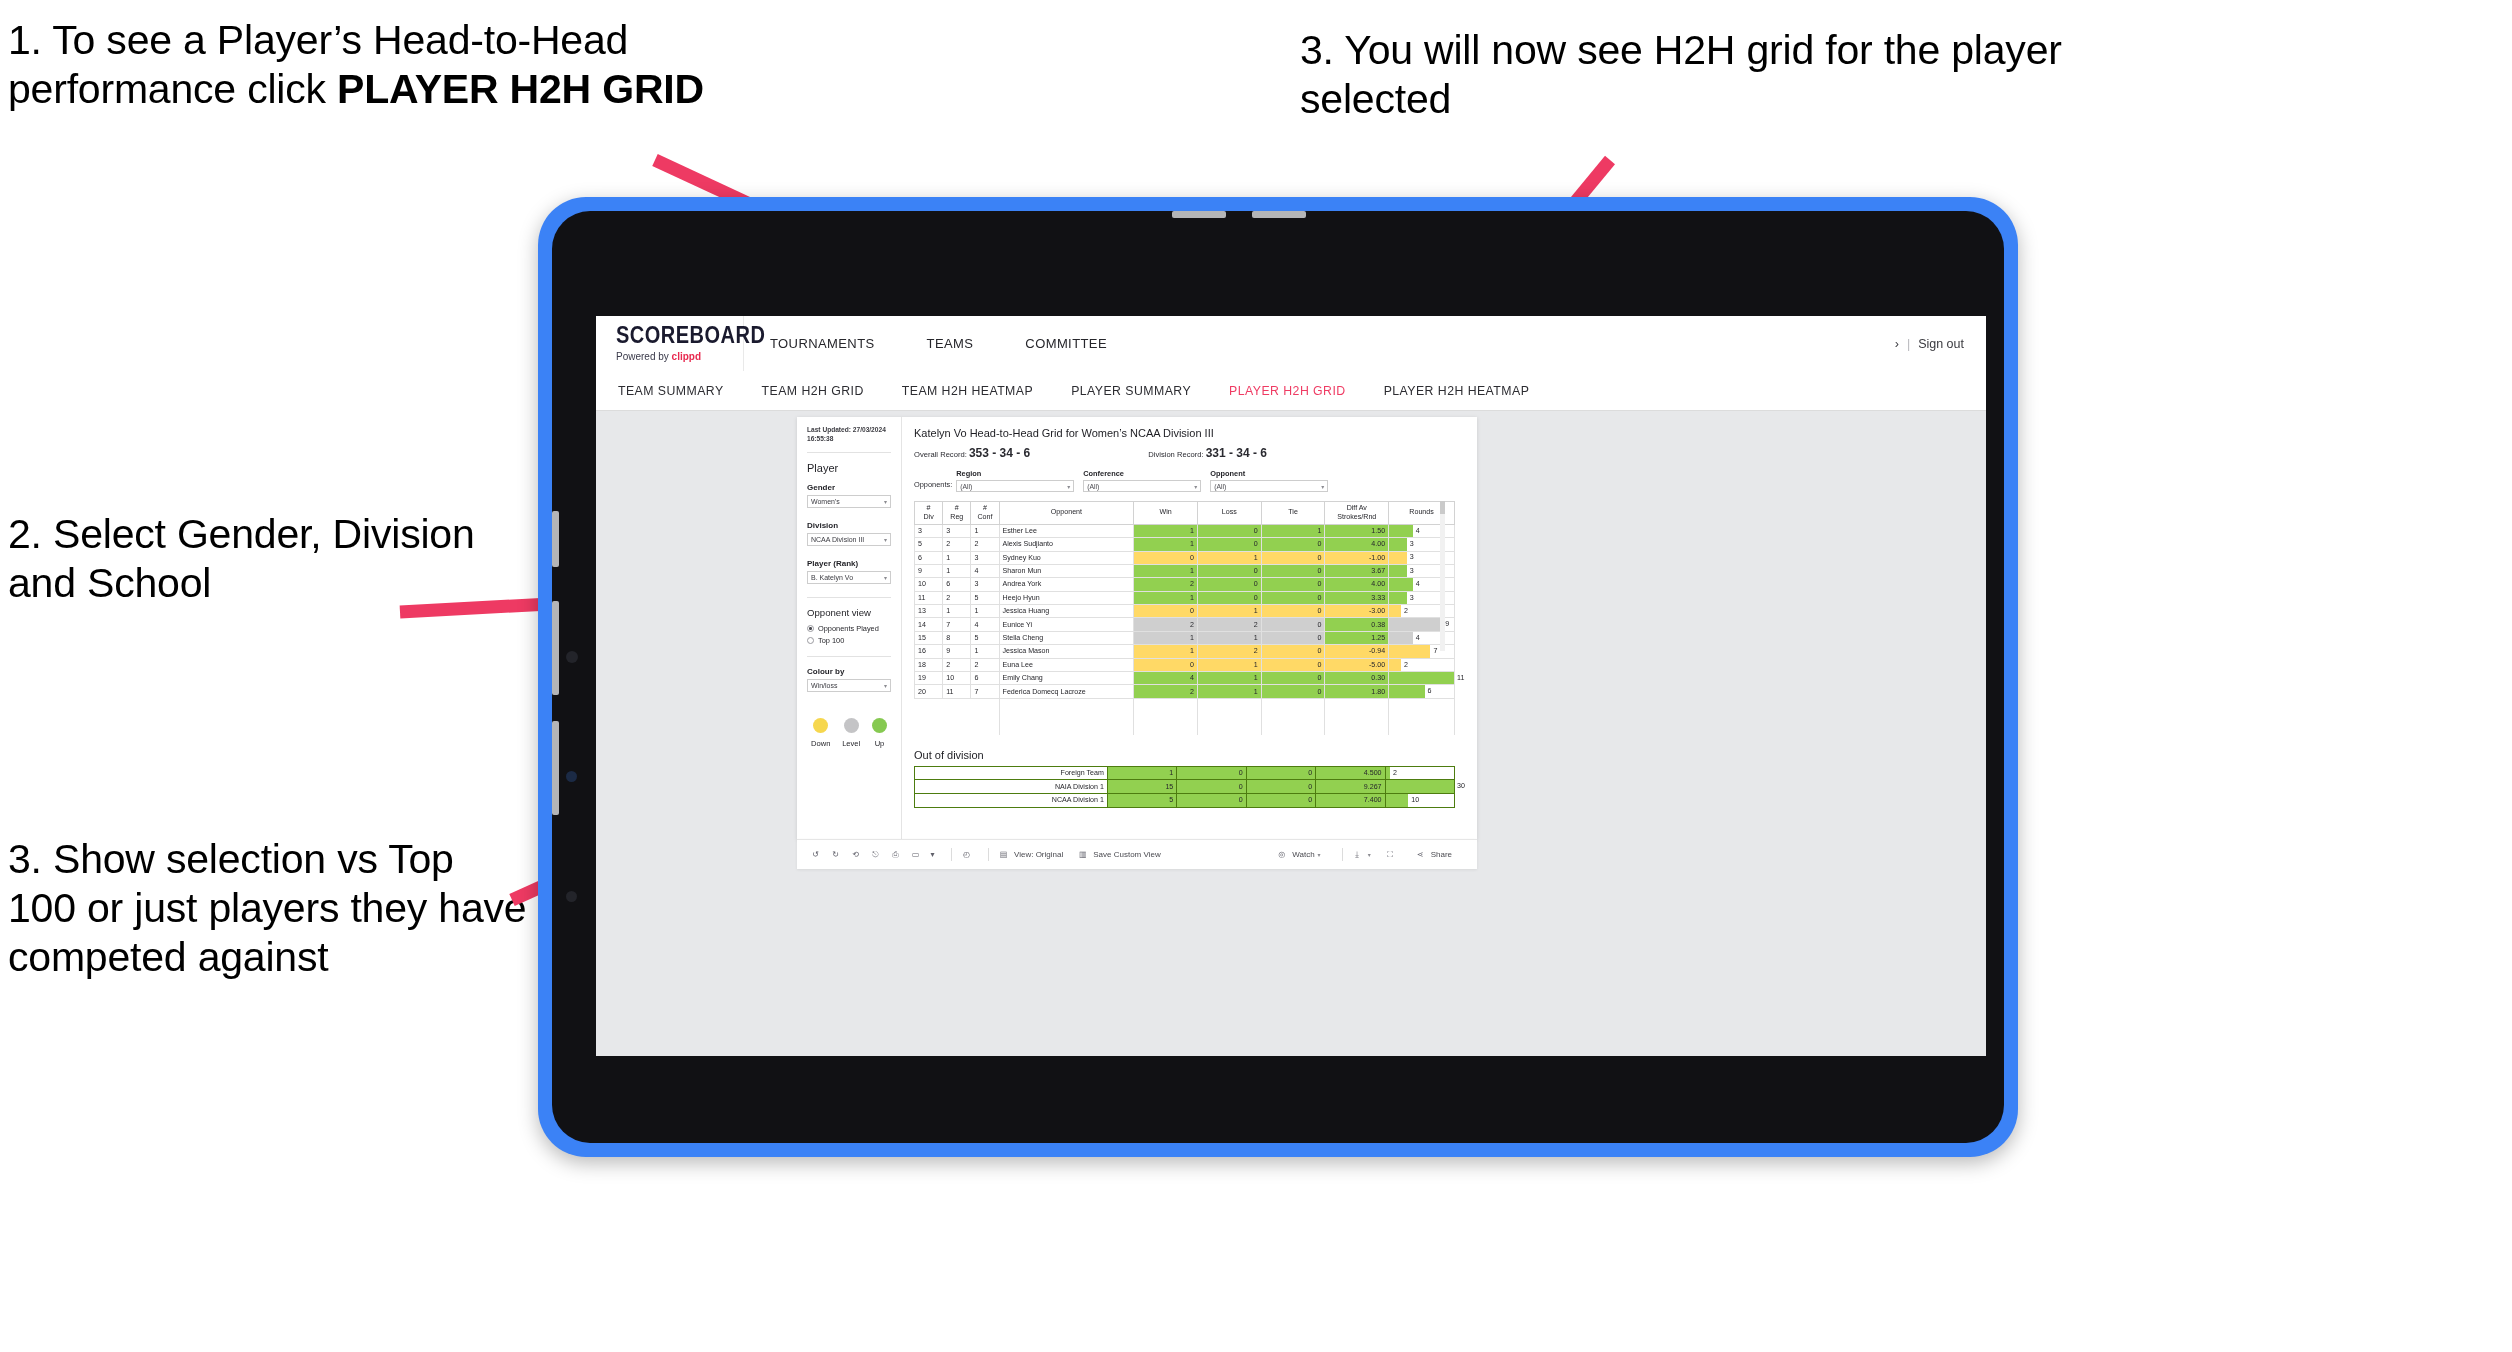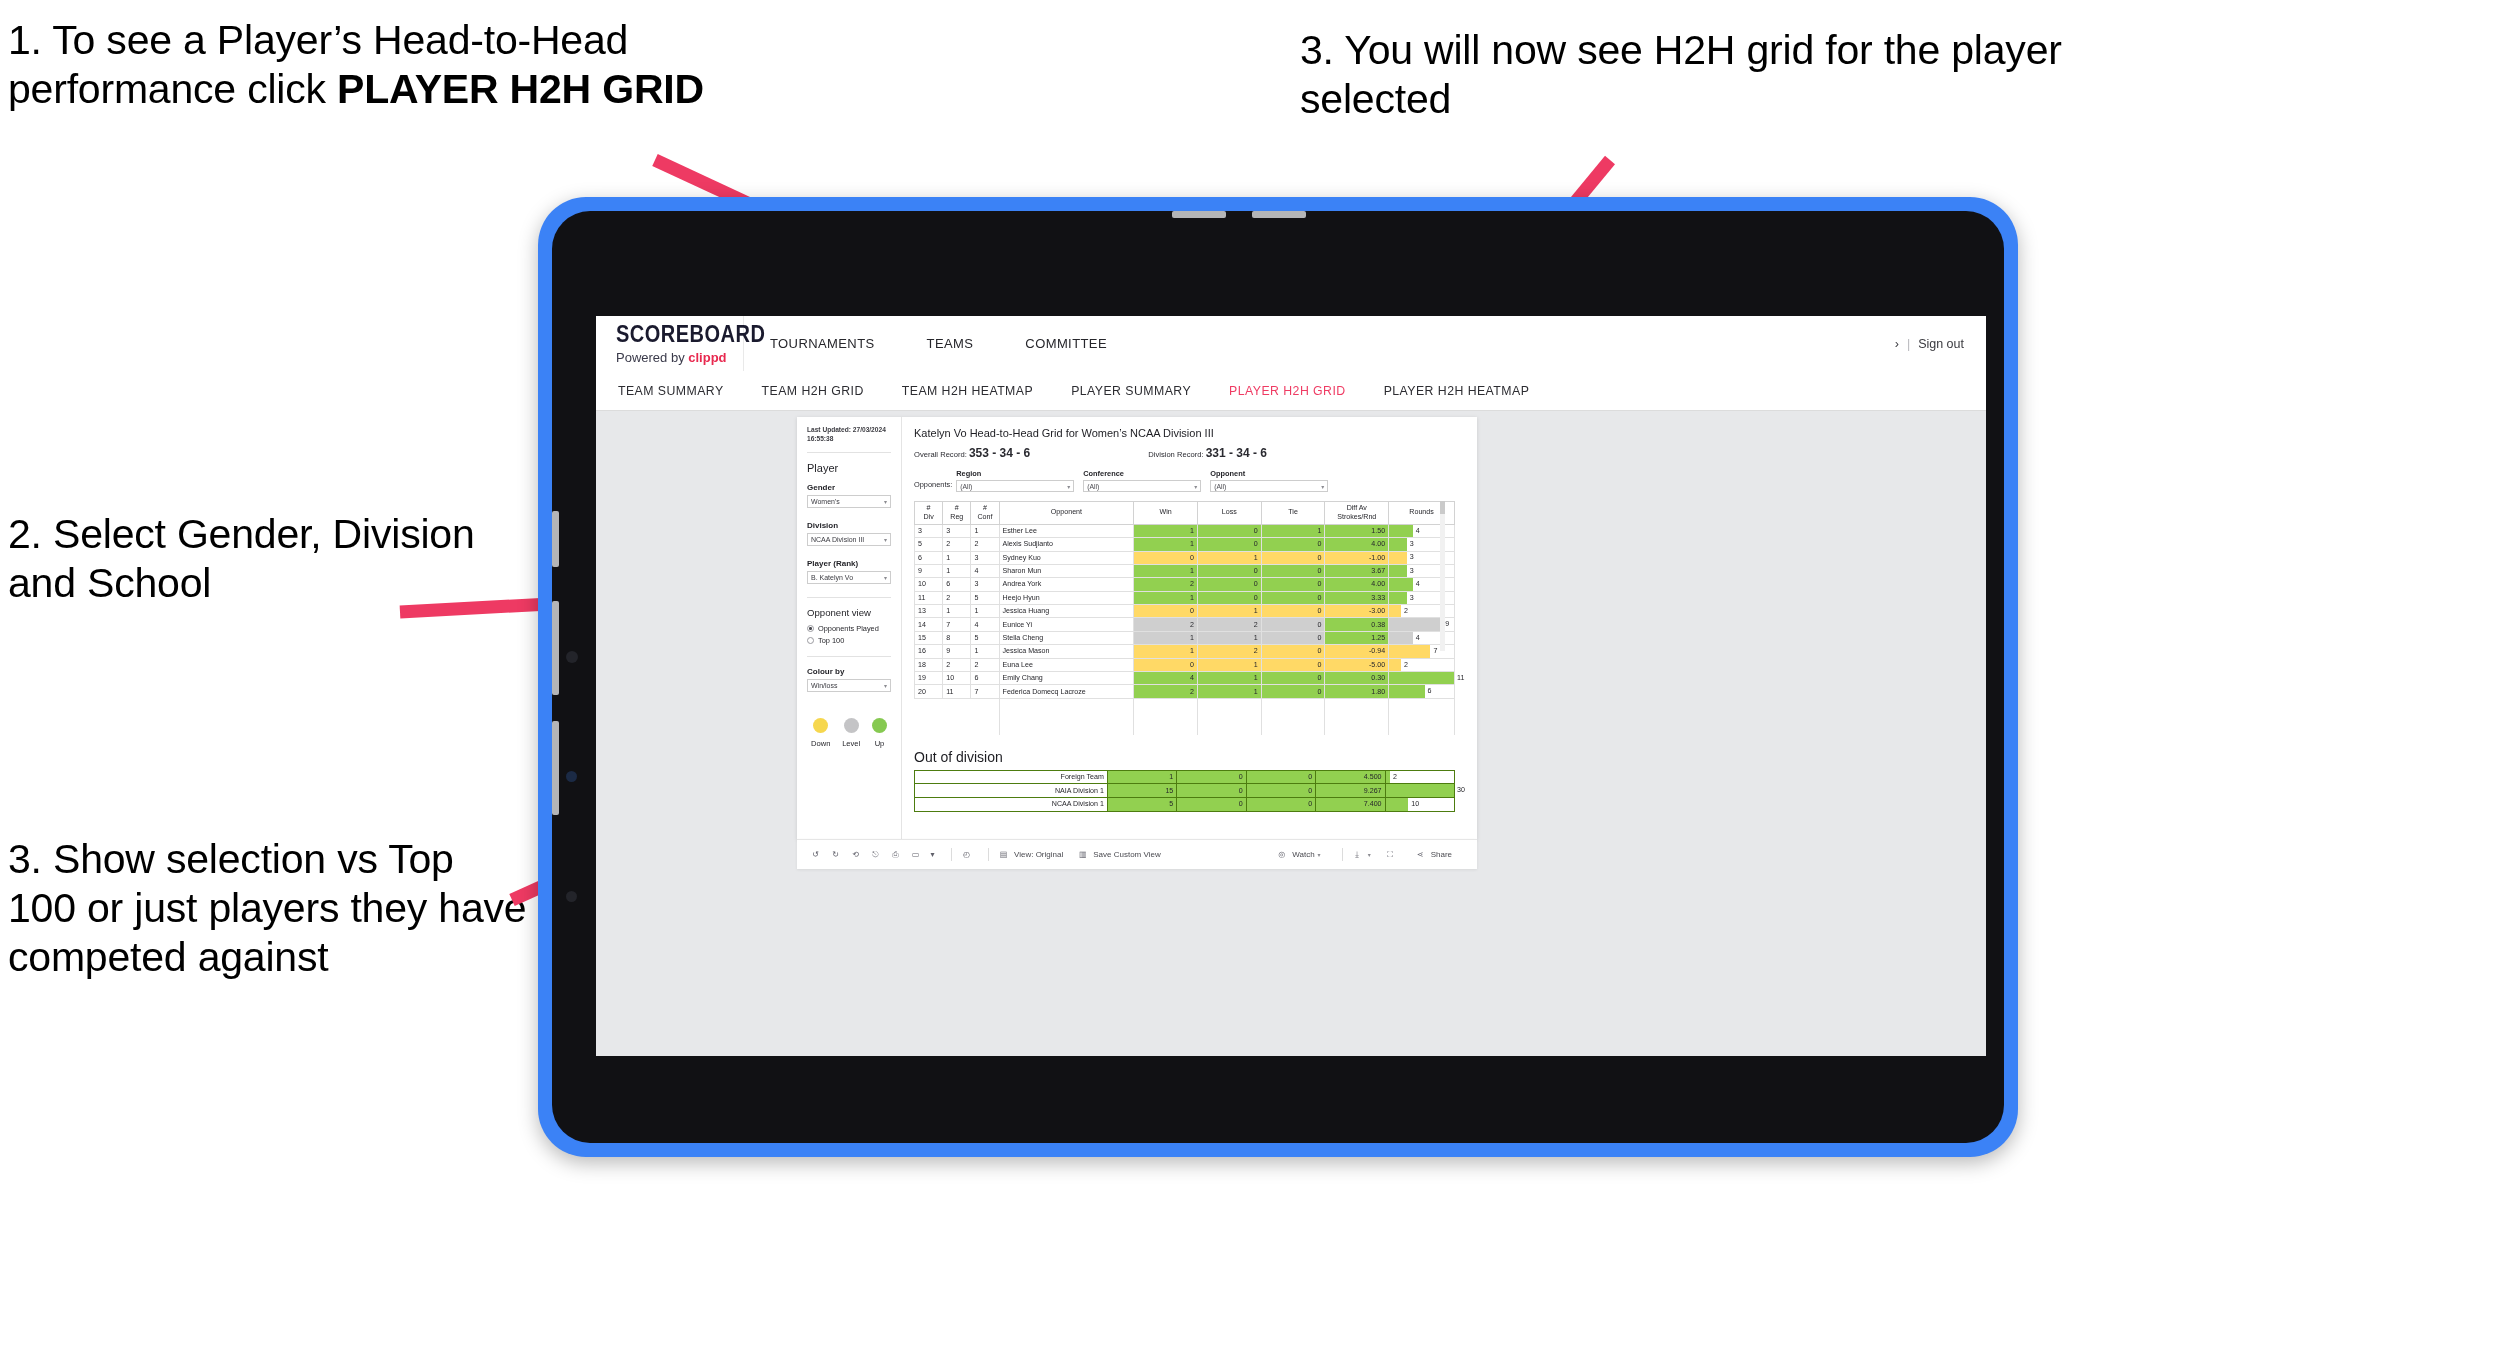--- a/index.html
+++ b/index.html
@@ -46,21 +46,21 @@
 
   
   #appbar{
     position:absolute;left:0;top:0;width:100%;height:55px;background:#fff;
     border-bottom:1px solid #e3e3e3;display:flex;align-items:center;
   }
   #logo-wrap{width:148px;padding-left:20px;border-right:1px solid #e9e9e9;height:100%;
     display:flex;flex-direction:column;justify-content:center;box-sizing:border-box;}
   #logo-main{font-size:20px;font-weight:800;letter-spacing:.5px;color:#1a1a2e;line-height:1;
     font-family:"Liberation Sans",sans-serif;transform:scaleY(1.18);transform-origin:left center;}
-  #logo-sub{font-size:13px;color:#3a3a4a;margin-top:7px;line-height:1;}
+  #logo-sub{font-size:10px;color:#3a3a4a;margin-top:7px;line-height:1;}
   #logo-sub span{color:#e8294f;font-weight:700;}
   .navitem{font-size:13px;color:#26262b;letter-spacing:.4px;padding:0 26px;line-height:55px;
      height:100%;box-sizing:border-box;white-space:nowrap;}
   #nav-spacer{flex:1;}
   #signout{font-size:12.5px;color:#3a3a3f;padding-right:22px;white-space:nowrap;}
   #signout .sep{color:#b9b9bd;margin:0 8px;}
 
   #tabbar{
     position:absolute;left:0;top:55px;width:100%;height:40px;background:#fff;
     border-bottom:1px solid #dcdcdc;display:flex;align-items:center;padding-left:22px;box-sizing:border-box;
@@ -114,21 +114,21 @@
   .bar{position:absolute;left:0;top:0;bottom:0;}
   .rnd-txt{position:relative;padding-left:3px;line-height:10.4px;}
   .g{background:#92d050;}
   .y{background:#ffd966;}
   .gr{background:#cfcfcf;}
 
   #empty-rows td{border-left:1px solid #e0e0e0;border-right:1px solid #e0e0e0;border-top:none;border-bottom:none;height:34px;}
   #scroll-track{position:absolute;right:10px;top:0;width:5px;height:150px;background:#f1f1f1;}
   #scroll-thumb{position:absolute;right:10px;top:0;width:5px;height:13px;background:#cacaca;}
 
-  #ood-title{font-size:14px;color:#1d1d22;margin:14px 0 5px 0;}
+  #ood-title{font-size:11px;color:#1d1d22;margin:14px 0 5px 0;}
   #ood td{border:1px solid #4d7c0f;padding:1px 3px;height:10.6px;}
   .c-ood-name{width:168px;text-align:right;}
 
   
   #toolbar{
     position:absolute;left:201px;top:523px;width:680px;height:30px;background:#fff;
     border-top:1px solid #e6e6e6;display:flex;align-items:center;padding:0 12px;box-sizing:border-box;
     font-size:8px;color:#4a4a50;box-shadow:0 1px 3px rgba(0,0,0,.07);
   }
   .tb-ico{width:13px;height:13px;margin-right:7px;display:flex;align-items:center;justify-content:center;color:#60606a;}

